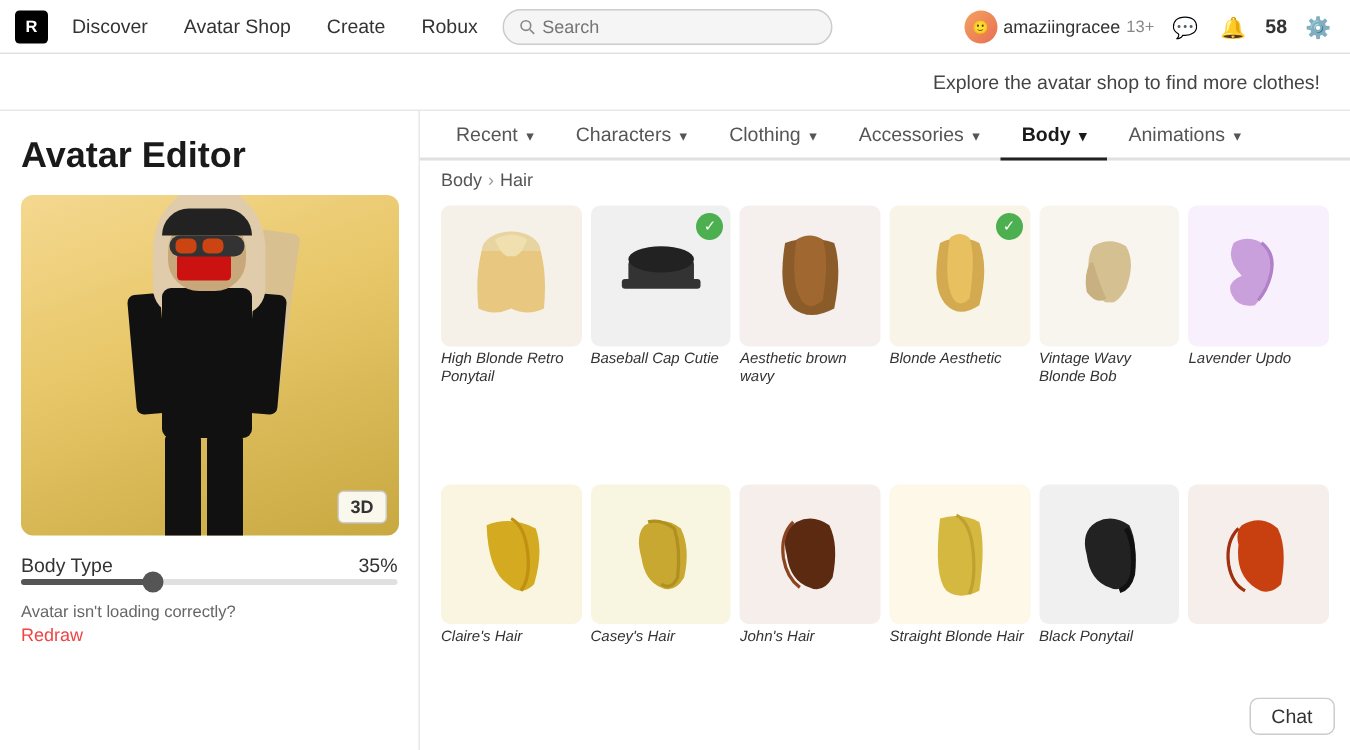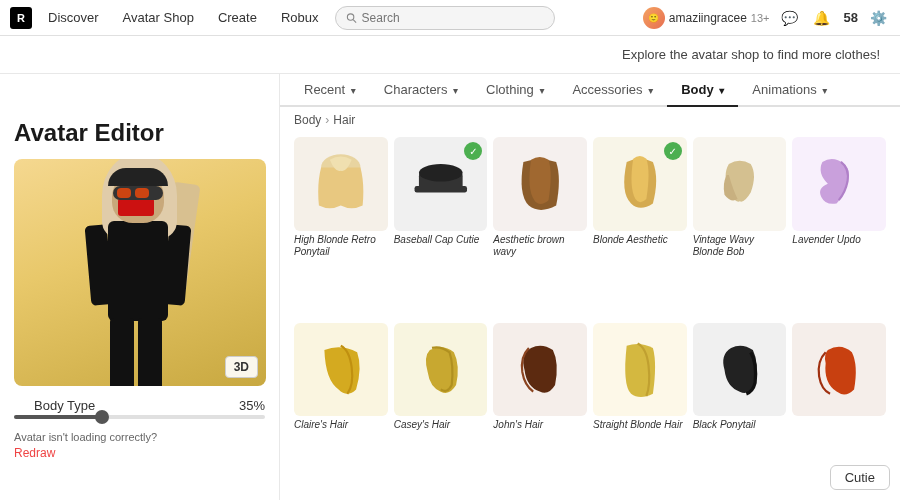--- a/index.html
+++ b/index.html
@@ -28,26 +28,26 @@
       padding: 8px 20px; gap: 16px; height: 38px;
     }
     .banner-text { font-size: 13px; color: #444; }
     .banner-btn { background: #00b06f; color: #fff; border: none; border-radius: 4px; padding: 5px 14px; font-size: 13px; font-weight: 600; cursor: pointer; }
 
     
     .main { display: flex; height: calc(500px - 36px - 38px); }
 
     
     .left-panel { width: 280px; flex-shrink: 0; padding: 16px 14px; background: #fff; border-right: 1px solid #e8e8e8; display: flex; flex-direction: column; gap: 12px; }
-    .panel-title { font-size: 24px; font-weight: 700; color: #1a1a1a; margin-top: 29px; }
+    .panel-title { font-size: 24px; font-weight: 700; color: #1a1a1a; }
     .avatar-preview { width: 252px; height: 227px; background: linear-gradient(160deg, #f5d890 0%, #e8c86a 40%, #c8a840 100%); border-radius: 8px; overflow: hidden; position: relative; display: flex; align-items: center; justify-content: center; }
     .btn-3d { position: absolute; bottom: 8px; right: 8px; background: rgba(255,255,255,0.9); border: 1px solid #ccc; border-radius: 4px; padding: 3px 8px; font-size: 12px; font-weight: 700; color: #333; cursor: pointer; }
 
     .body-type-row { display: flex; justify-content: space-between; align-items: center; }
-    .body-type-label { font-size: 13px; color: #333; font-weight: 500; margin-left: 20px; }
+    .body-type-label { font-size: 13px; color: #333; font-weight: 500; }
     .body-type-pct { font-size: 13px; color: #333; }
     .slider-track { width: 100%; height: 4px; background: #e0e0e0; border-radius: 2px; position: relative; margin-top: 2px; }
     .slider-fill { width: 35%; height: 4px; background: #555; border-radius: 2px; }
     .slider-thumb { width: 14px; height: 14px; background: #555; border-radius: 50%; position: absolute; top: -5px; left: calc(35% - 7px); }
 
     .warning-text { font-size: 11px; color: #666; }
     .redraw-btn { font-size: 12px; color: #ef4444; background: none; border: none; cursor: pointer; text-align: left; }
 
     
     .right-panel { flex: 1; overflow: hidden; display: flex; flex-direction: column; }
@@ -317,13 +317,13 @@
             </svg>
         </div>
         <div class="item-name"></div>
       </div>
 
     </div>
 
   </div>
 </div>
 
-<button class="chat-btn" style="position:fixed;bottom:10px;right:10px;z-index:100;">Cutie</button>
+<button class="chat-btn" style="position:fixed;bottom:10px;right:10px;z-index:100;">Chat</button>
 
 </body></html>

